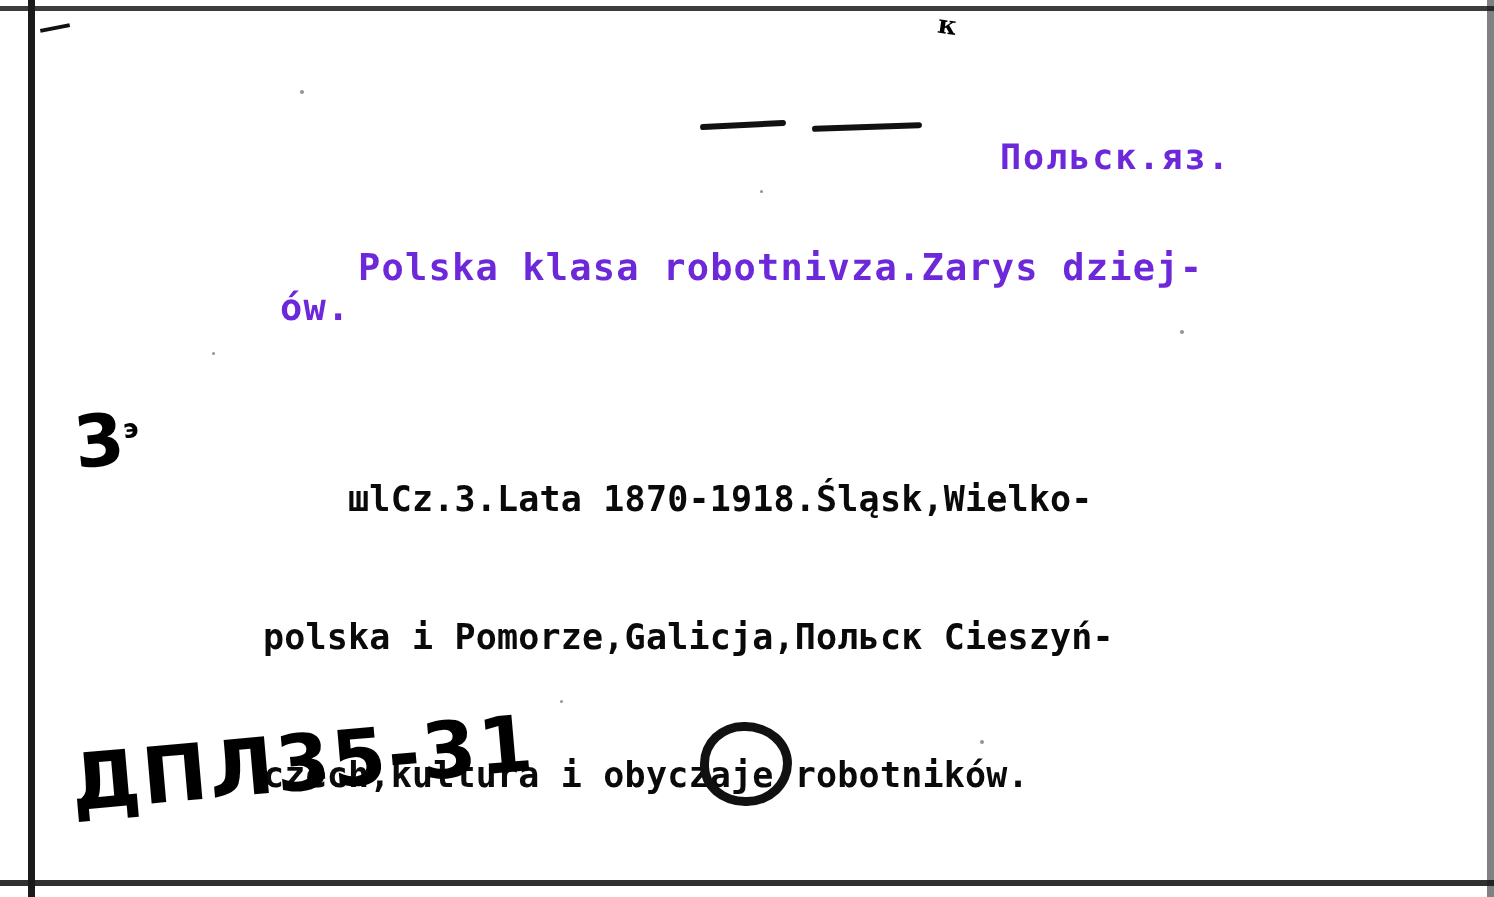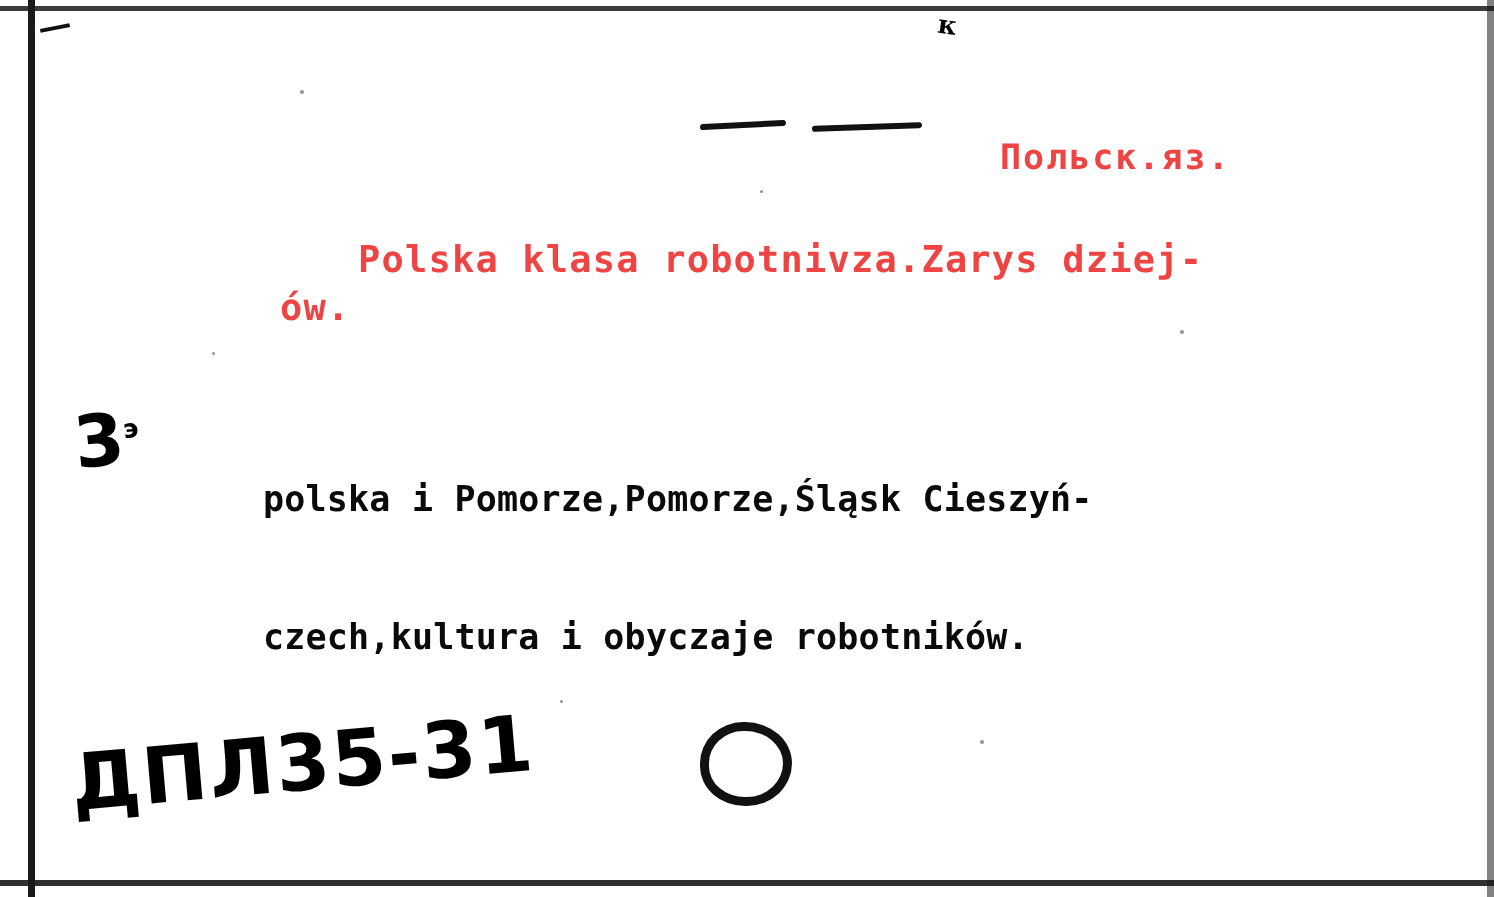--- a/index.html
+++ b/index.html
@@ -33,33 +33,33 @@
     background: #111;
     transform: rotate(-11deg);
   }
 
   
   .tw {
     position: absolute;
     white-space: pre;
     font-family: "DejaVu Sans Mono", monospace;
     font-weight: 700;
-    color: #ef4444;
+    color: #6d28d9;
     letter-spacing: 0.5px;
     text-rendering: geometricPrecision;
   }
   .lang-line {
     left: 1000px;
     top: 138px;
     font-size: 35px;
     letter-spacing: 2px;
   }
   .title-l1 {
     left: 358px;
-    top: 238px;
+    top: 246px;
     font-size: 37px;
     letter-spacing: 1.2px;
   }
   .title-l2 {
     left: 280px;
     top: 286px;
     font-size: 37px;
     letter-spacing: 1.2px;
   }
   .body-block {
@@ -159,21 +159,22 @@
   <div class="tw lang-line">Польск.яз.</div>
 
   <div class="tw title-l1">Polska klasa robotnivza.Zarys dziej-</div>
   <div class="tw title-l2">ów.</div>
 
   <div class="hand hand-3">
     <span>3</span><sup>э</sup>
   </div>
 
   <div class="body-block">
-    <div>polska i Pomorze,Pomorze,Śląsk Cieszyń-</div>
+    <div>    шlCz.3.Lata 1870-1918.Śląsk,Wielko-</div>
+    <div>polska i Pomorze,Galicja,Польск Cieszyń-</div>
     <div>czech,kultura i obyczaje robotników.</div>
     
     
     
   </div>
 
   <div class="hand shelfmark">ДПЛ35-31</div>
 
   <div class="stamp"></div>
 

